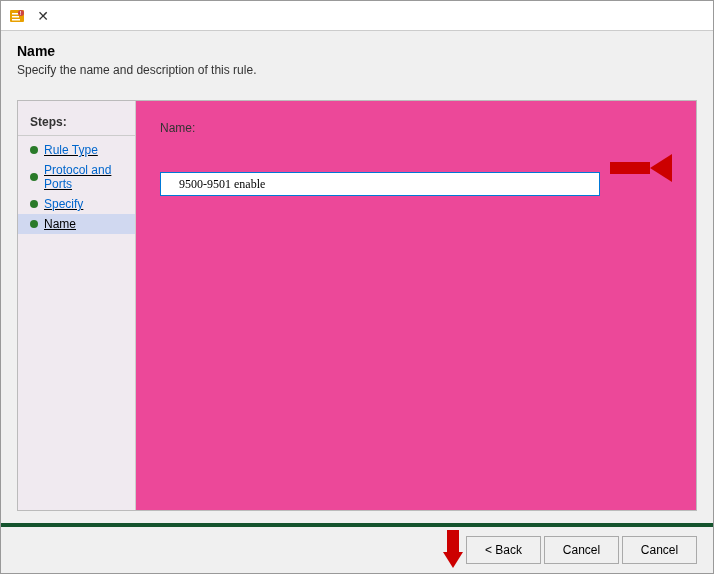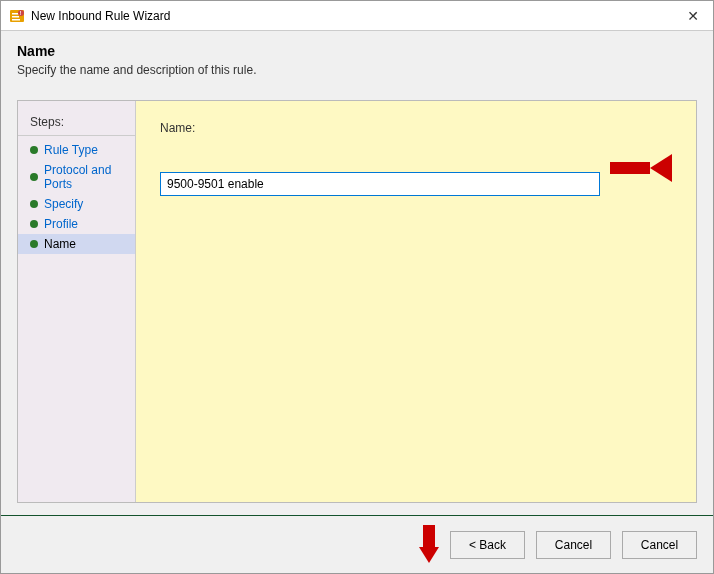--- a/index.html
+++ b/index.html
@@ -93,33 +93,34 @@
 
     .steps-panel {
       width: 170px;
       background: #f0eaf0;
       border-right: 1px solid #ccc;
       padding: 10px 0;
     }
 
     .steps-header {
       font-size: 12px;
-      font-weight: normal;
+      font-weight: bold;
       color: #333;
       padding: 4px 12px 6px 12px;
       border-bottom: 1px solid #ccc;
       margin-bottom: 4px;
     }
 
     .step-item {
       display: flex;
       align-items: center;
       padding: 3px 12px;
       cursor: pointer;
       gap: 6px;
+      text-decoration: underline;
     }
 
     .step-item.active {
       background: #d0d8f0;
     }
 
     .step-dot {
       width: 8px;
       height: 8px;
       border-radius: 50%;
@@ -134,21 +135,21 @@
     }
 
     .step-item.active .step-label {
       color: #000;
       font-weight: normal;
     }
 
     .form-panel {
       flex: 1;
       padding: 20px 24px;
-      background: #fef9c3;
+      background: #ec4899;
       display: flex;
       flex-direction: column;
       gap: 4px;
     }
 
     .field-group {
       display: flex;
       flex-direction: column;
       gap: 4px;
     }
@@ -162,23 +163,23 @@
       position: relative;
       display: flex;
       align-items: center;
     }
 
     .name-input {
       width: 440px;
       height: 24px;
       border: 1px solid #0078d7;
       background: #fff;
-      padding: 2px 6px;
-      font-size: 12px;
-      font-family: Liberation Sans, sans-serif;
+      padding: 2px 18px;
+      font-size: 12px;
+      font-family: Liberation Serif, serif;
       outline: none;
       margin-top: 33px;
     }
 
     .arrow-indicator {
       margin-left: 10px;
       display: flex;
       align-items: center;
     }
 
@@ -202,28 +203,28 @@
       border: 1px solid #aaa;
       background: #fff;
       padding: 4px 6px;
       font-size: 12px;
       font-family: 'Segoe UI', Arial, sans-serif;
       resize: none;
       outline: none;
     }
 
     .footer {
-      height: 58px;
-      background: #f0f0f0;
-      border-top: 1px solid #14532d;
+      height: 50px;
+      background: #f0f0f0;
+      border-top: 4px solid #14532d;
       display: flex;
       align-items: center;
       justify-content: flex-end;
       padding: 0 16px;
-      gap: 11px;
+      gap: 3px;
     }
 
     .footer-btn {
       min-width: 75px;
       height: 28px;
       padding: 0 12px;
       border: 1px solid #aaa;
       background: #f0f0f0;
       font-size: 12px;
       font-family: 'Segoe UI', Arial, sans-serif;
@@ -274,21 +275,20 @@
     <div class="title-bar-icon">
       <svg width="16" height="16" viewBox="0 0 16 16">
         <rect x="1" y="2" width="14" height="12" rx="1" fill="#e8a000"></rect>
         <rect x="3" y="5" width="10" height="1.5" fill="white"></rect>
         <rect x="3" y="8" width="7" height="1.5" fill="white"></rect>
         <rect x="3" y="11" width="8" height="1.5" fill="white"></rect>
         <circle cx="12" cy="5" r="3" fill="#cc4444"></circle>
         <text x="10.5" y="7" font-size="5" fill="white" font-weight="bold">!</text>
       </svg>
     </div>
-    <span class="title-bar-text">New Inbound Rule Wizard</span>
     <button class="title-bar-close">✕</button>
   </div>
 
   <div class="window-content">
     <div class="page-title">Name</div>
     <div class="page-subtitle">Specify the name and description of this rule.</div>
 
     <div class="main-area">
 
       <div class="steps-panel">
@@ -297,24 +297,20 @@
           <div class="step-dot"></div>
           <span class="step-label">Rule Type</span>
         </div>
         <div class="step-item">
           <div class="step-dot"></div>
           <span class="step-label">Protocol and Ports</span>
         </div>
         <div class="step-item">
           <div class="step-dot"></div>
           <span class="step-label">Specify</span>
-        </div>
-        <div class="step-item">
-          <div class="step-dot"></div>
-          <span class="step-label">Profile</span>
         </div>
         <div class="step-item active">
           <div class="step-dot"></div>
           <span class="step-label">Name</span>
         </div>
       </div>
 
       <div class="form-panel">
         <div class="field-group">
           <label class="field-label">Name:</label>

